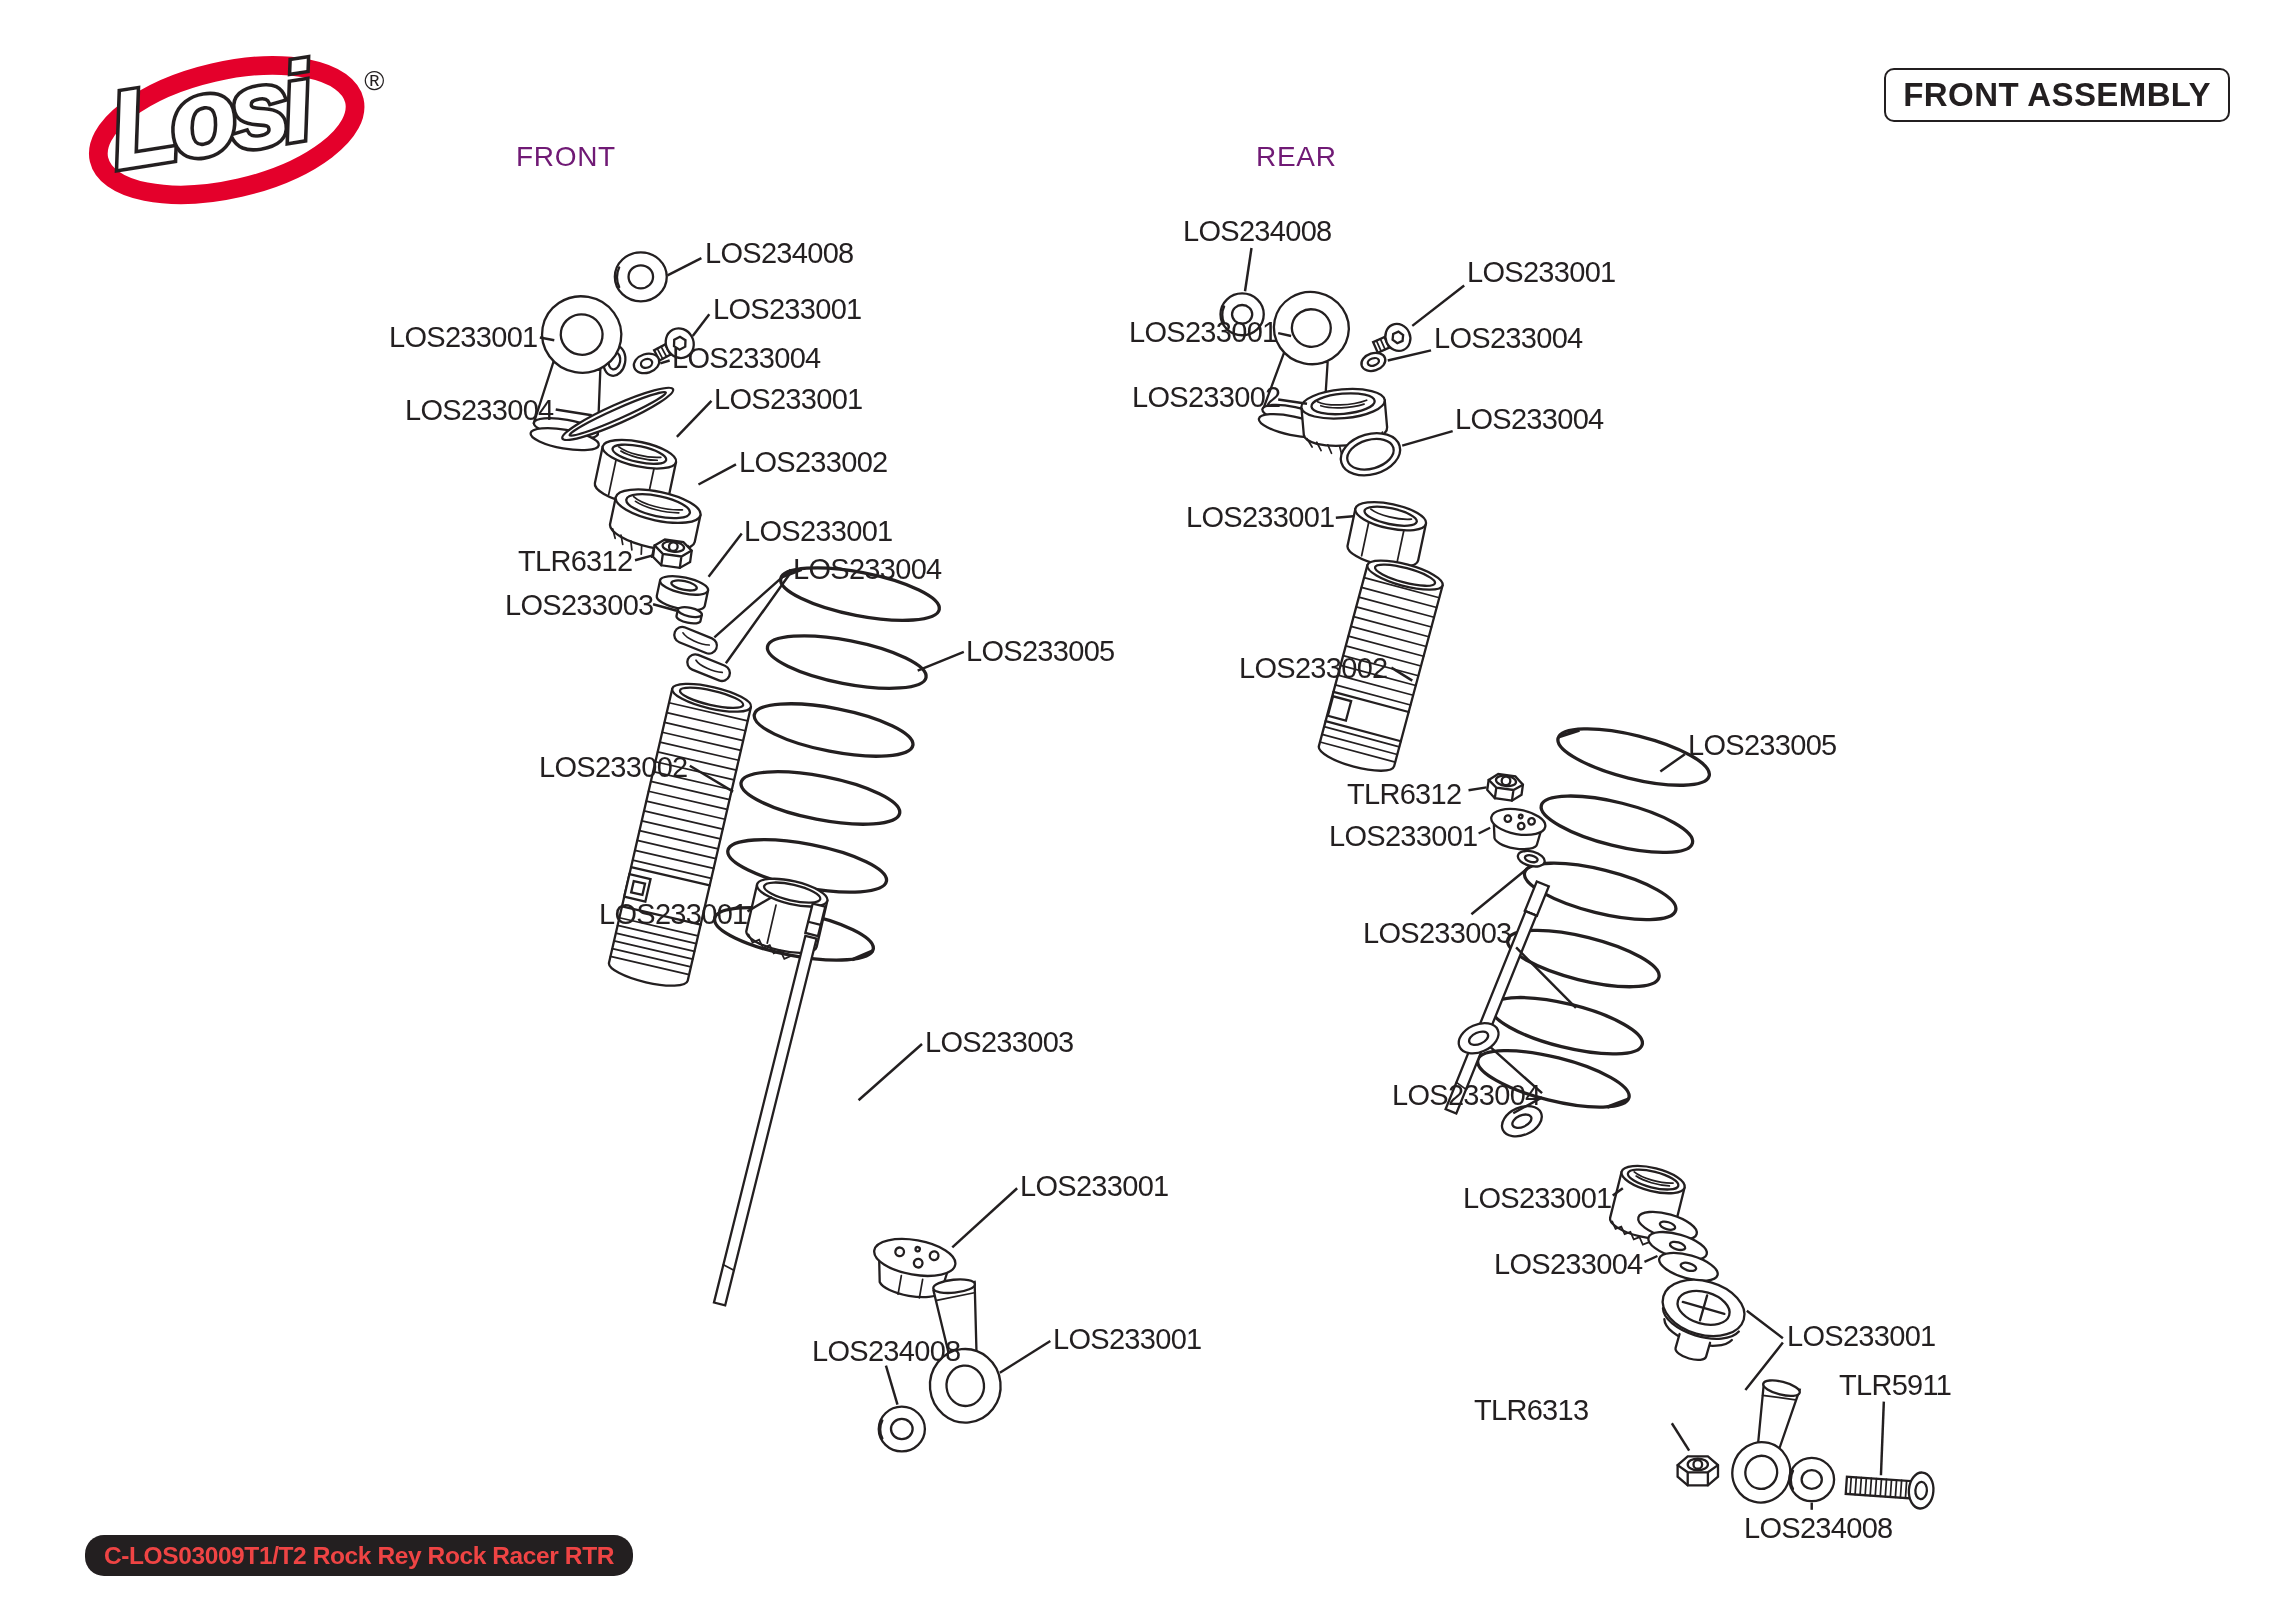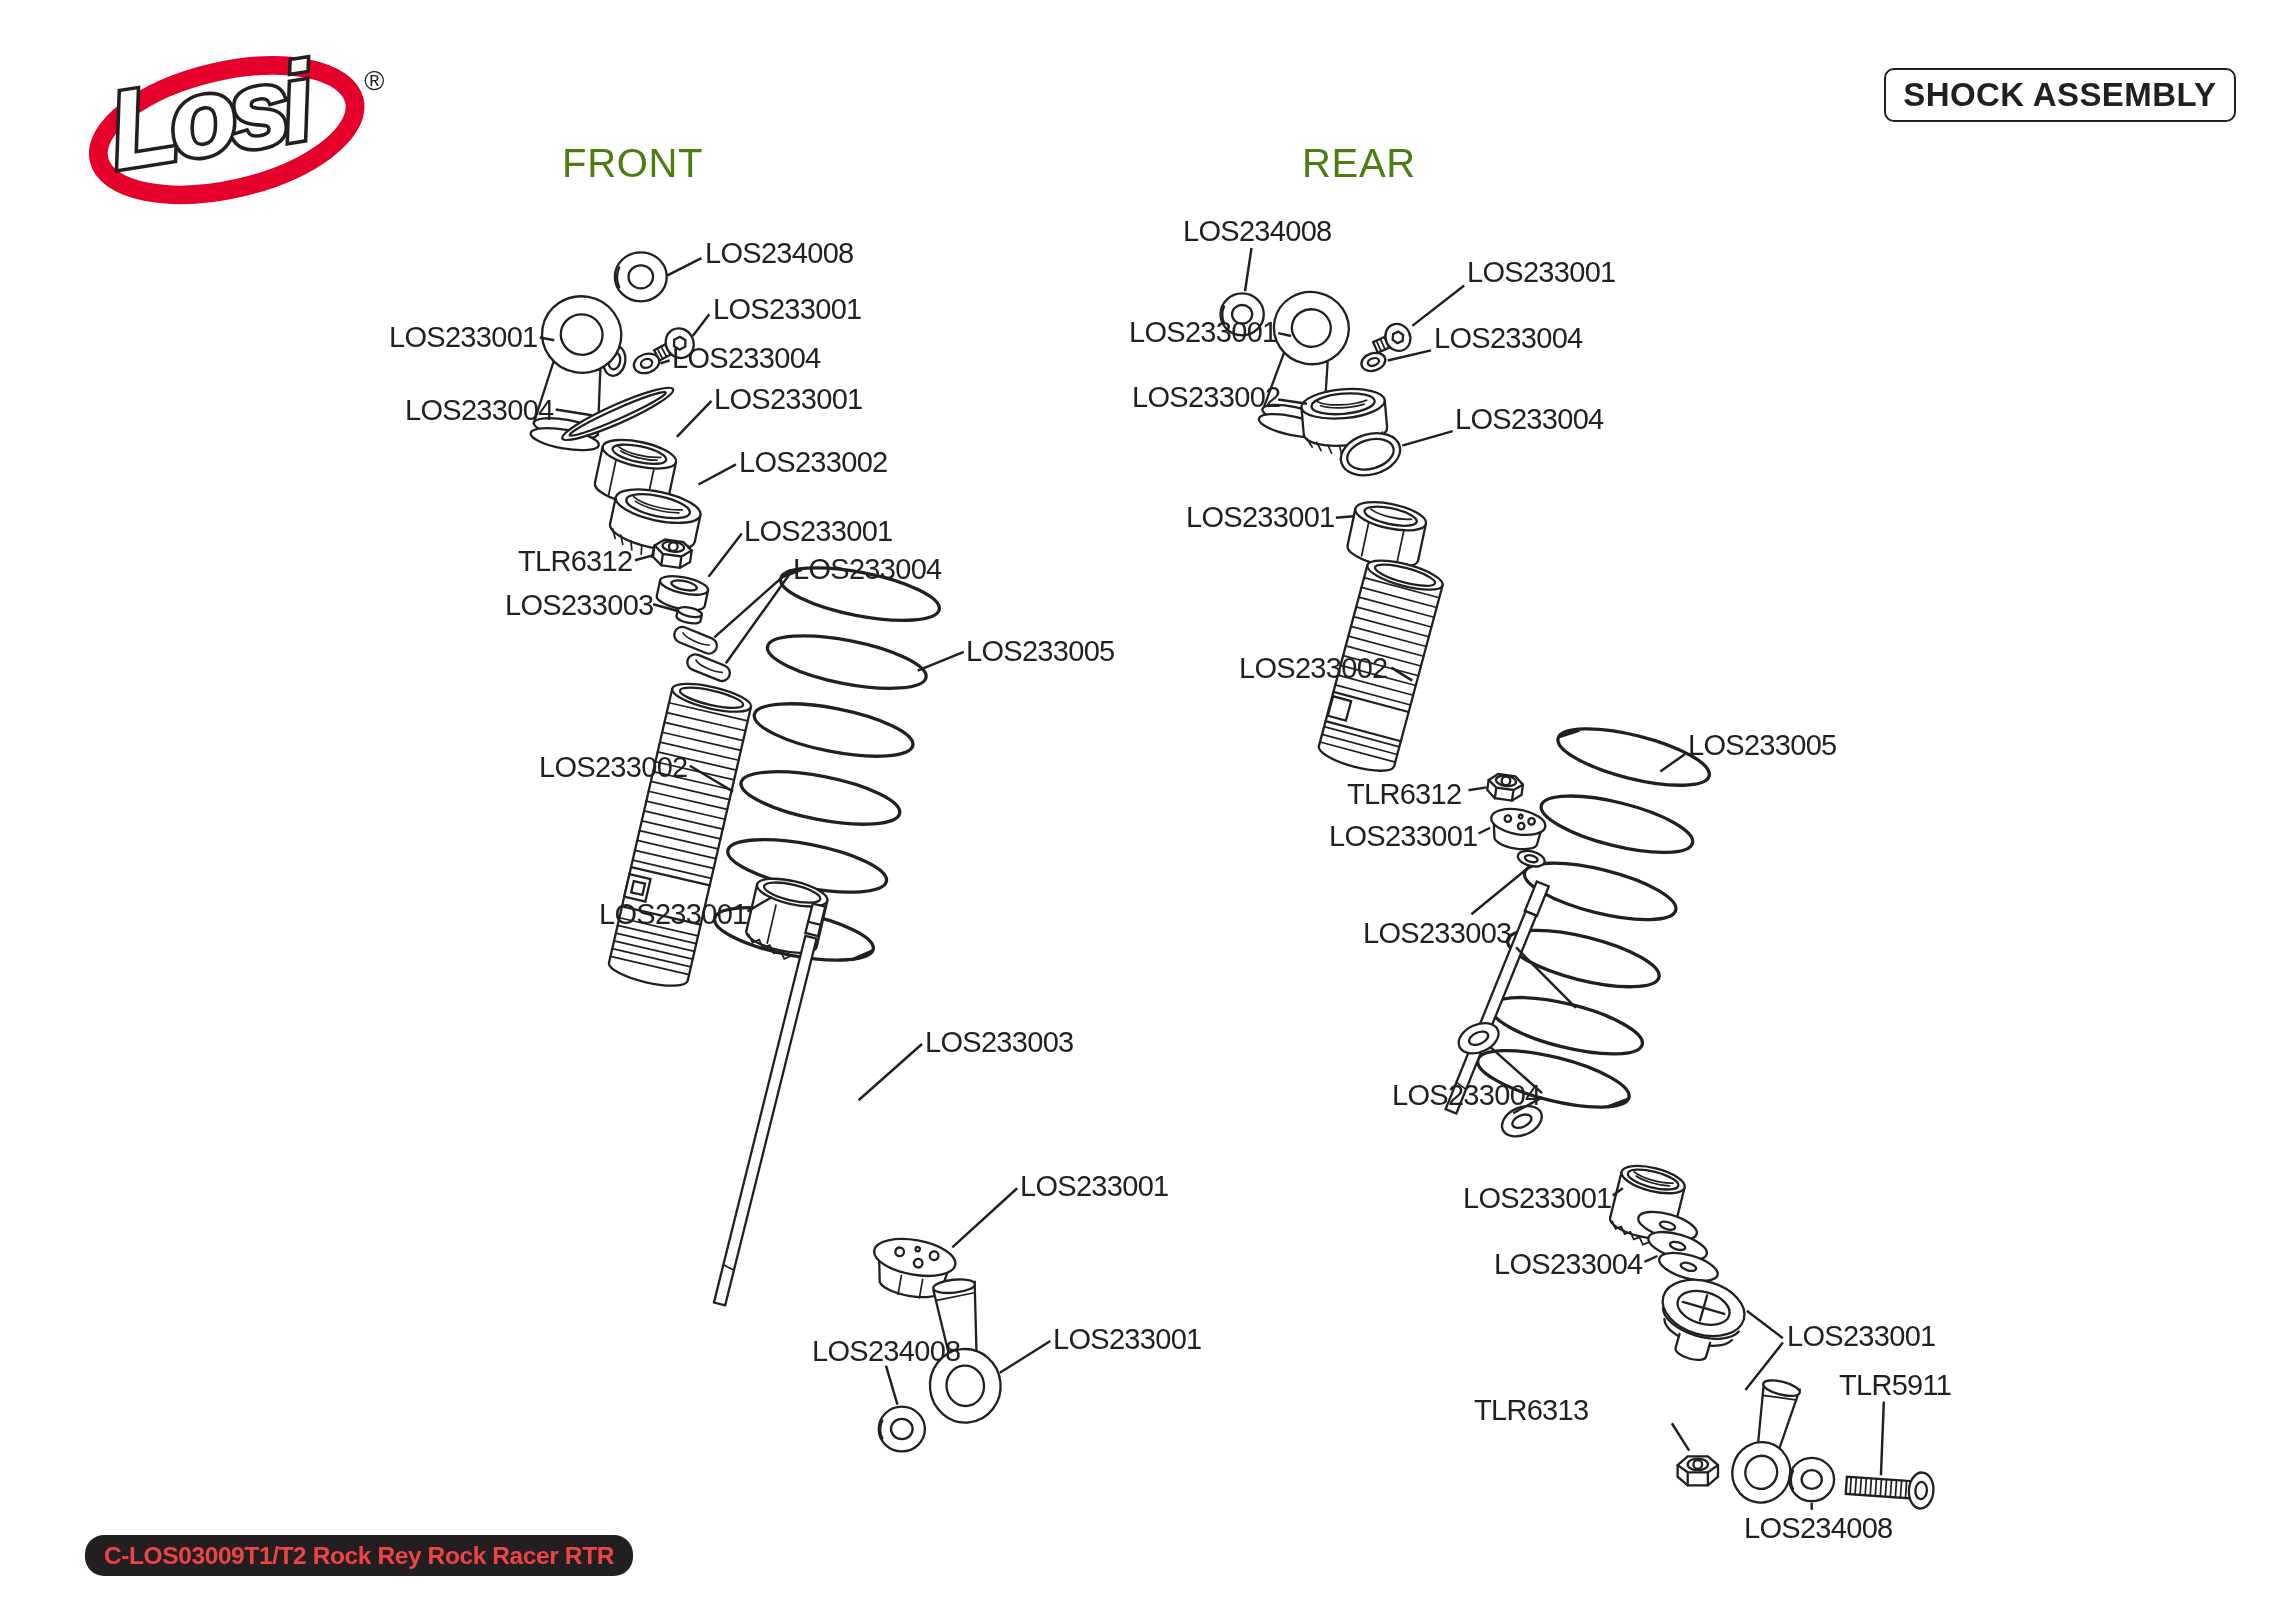--- a/index.html
+++ b/index.html
@@ -6,42 +6,42 @@
   .page{position:relative;width:2273px;height:1623px;background:#fff;overflow:hidden;
         font-family:"Liberation Sans","DejaVu Sans",sans-serif;color:#231f20;}
   .art{position:absolute;left:0;top:0;}
   .art .s{fill:none;stroke:#231f20;stroke-width:3.2;stroke-linecap:round;}
   .art .w{fill:#ffffff;stroke:#231f20;stroke-width:3.2;stroke-linecap:round;}
   .art .t{fill:none;stroke:#231f20;stroke-width:2.4;stroke-linecap:round;}
   .art .coil{fill:none;stroke:#231f20;stroke-width:4.6;}
   .art .lead{stroke:#231f20;stroke-width:3.4;fill:none;}
   .callout{position:absolute;font-size:29px;line-height:1.05;letter-spacing:-0.7px;
            white-space:nowrap;color:#231f20;}
-  .heading{position:absolute;font-size:40px;letter-spacing:0.7px;color:#4d7c0f;margin-left:46px;}
+  .heading{position:absolute;font-size:28px;letter-spacing:0.7px;color:#701a75;}
   .title-box{position:absolute;left:1884px;top:68px;border:2.9px solid #231f20;border-radius:10px;
              padding:5.8px 17.3px;font-size:33px;font-weight:bold;letter-spacing:0.4px;background:#fff;}
   .badge{position:absolute;left:85px;top:1535px;background:#231f20;color:#ef4444;border-radius:19px;
          padding:6.5px 19px;font-size:24.5px;font-weight:bold;letter-spacing:-0.4px;white-space:nowrap;}
   .logo{position:absolute;left:79px;top:38px;}
 </style>
 </head>
 <body>
 
 <div class="page">
 
   <svg class="logo" width="317" height="180" viewBox="0 0 440 250">
     <ellipse cx="205" cy="128" rx="182" ry="82" fill="none" stroke="#e4002b" stroke-width="26" transform="rotate(-13 205 128)"></ellipse>
     <g transform="translate(52,182) rotate(-9)">
       <text x="0" y="0" font-size="152" font-weight="bold" font-style="italic" letter-spacing="-10" fill="#ffffff" stroke="#231f20" stroke-width="10" paint-order="stroke" style="font-family:'Liberation Sans',sans-serif">Losi</text>
     </g>
     <text x="396" y="72" font-size="38" fill="#231f20">®</text>
   </svg>
 
   <div class="title-box">
-    <span>SHOCK ASSEMBLY</span>
+    <span>FRONT ASSEMBLY</span>
   </div>
 
   <div class="heading" style="left:516px;top:141px">FRONT</div>
   <div class="heading" style="left:1256px;top:141px">REAR</div>
 
   <svg class="art" width="2273" height="1623" viewBox="0 0 3151 2251">
 
     <g>
 
       <g transform="translate(1192,824) rotate(11)">

